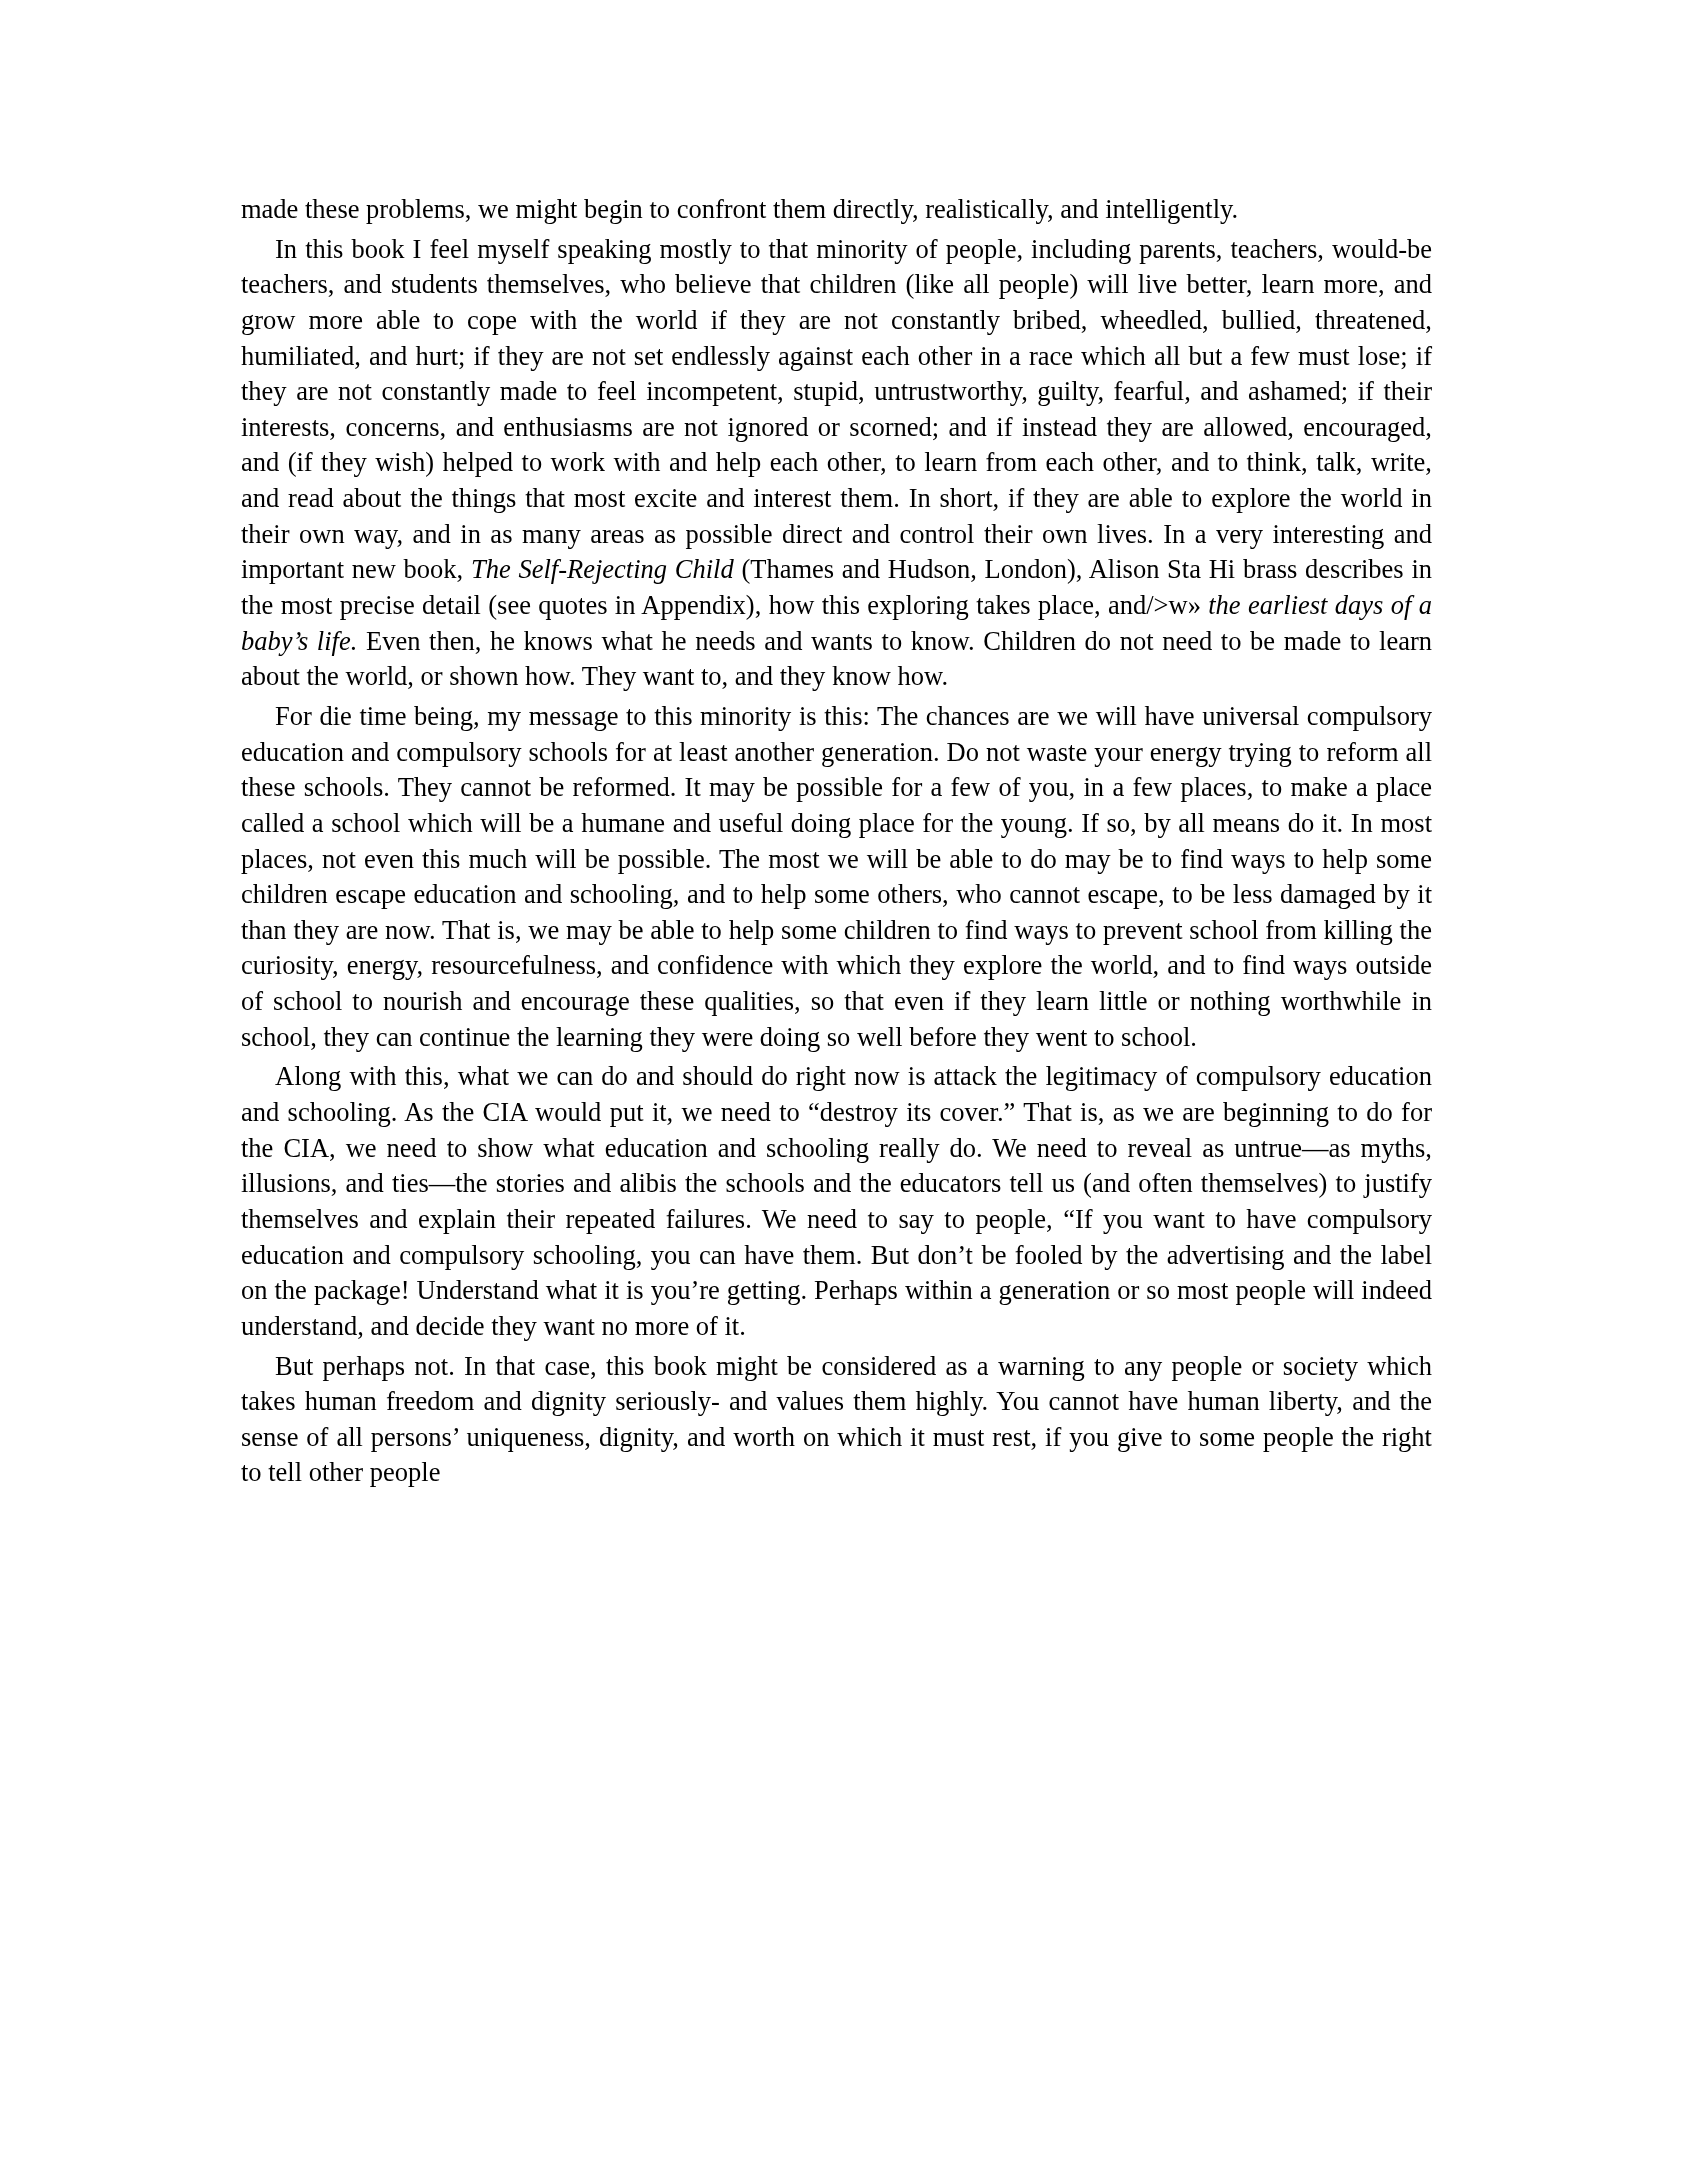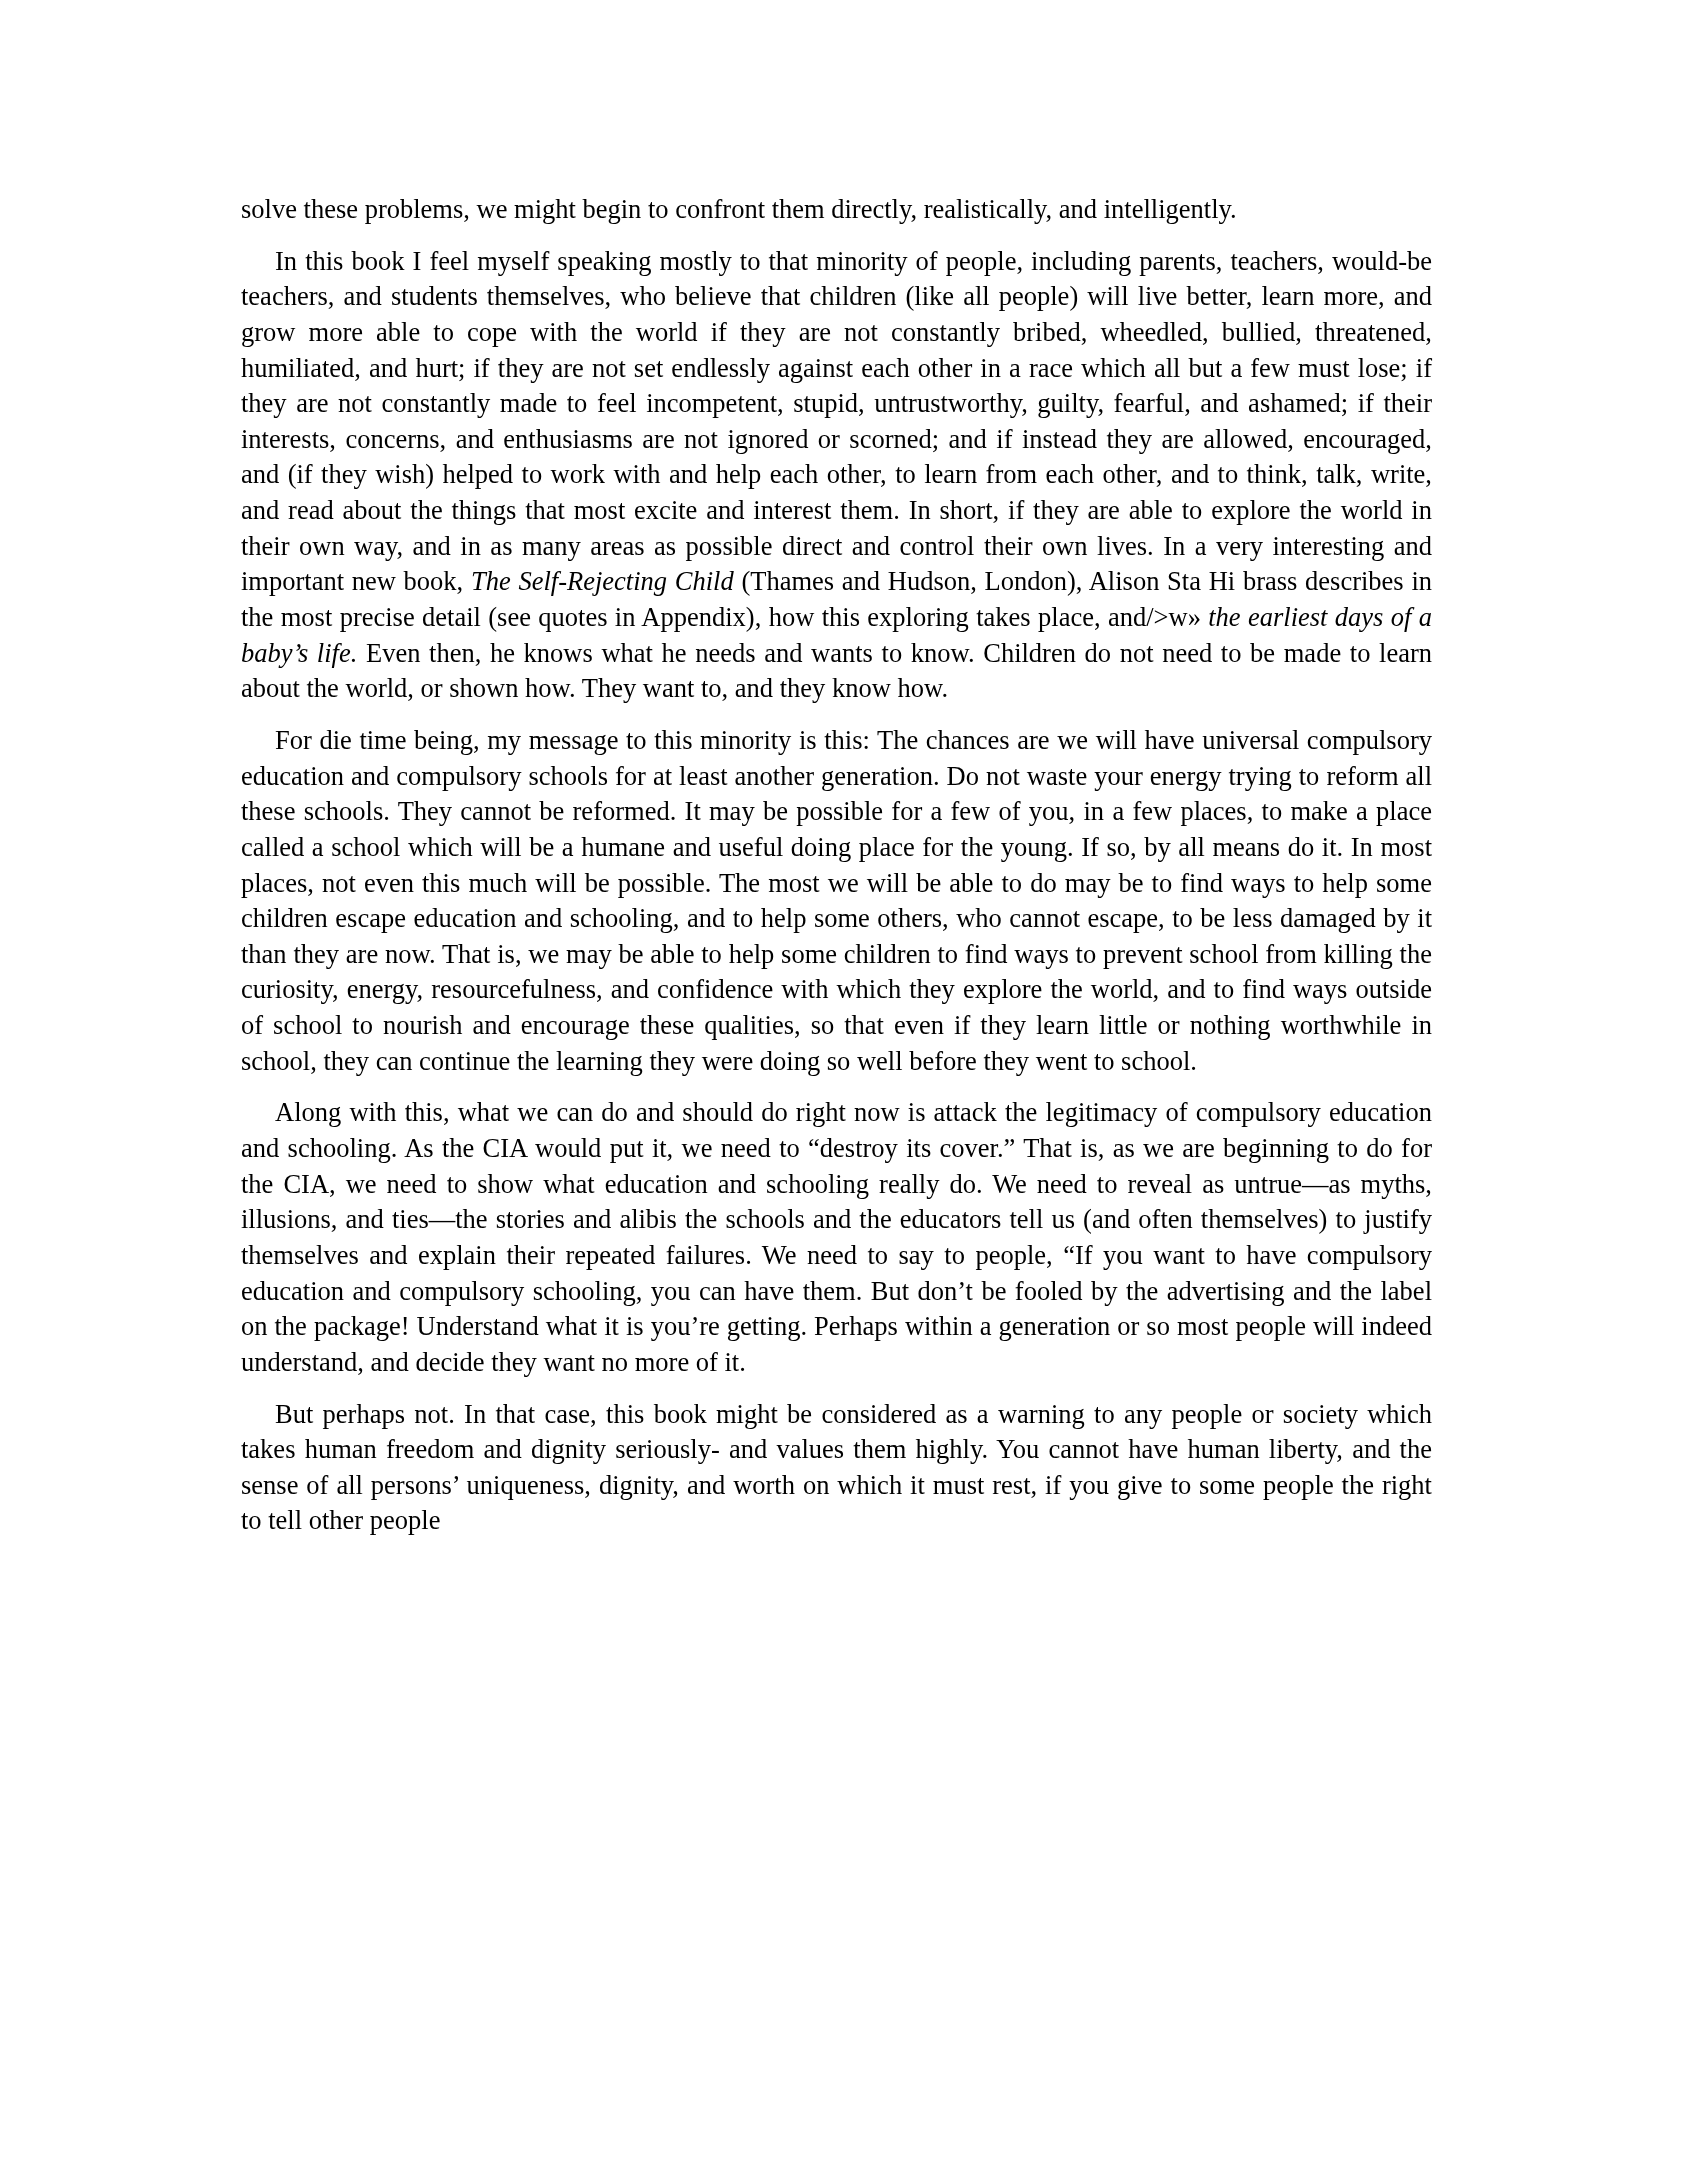--- a/index.html
+++ b/index.html
@@ -28,31 +28,31 @@
     font-size: 26.5px;
     line-height: 1.345;
     text-align: justify;
     text-justify: inter-word;
     hyphens: none;
   }
   p.indent {
     text-indent: 34px;
   }
   p + p {
-    margin-top: 16px;
+    margin-top: 4px;
   }
   .it {
     font-style: italic;
   }
 </style>
 </head>
 <body>
 
 <div class="page">
   <div class="text-column">
-    <p><span>solve these problems, we might begin to confront them directly, realistically, and intelligently.</span></p>
+    <p><span>made these problems, we might begin to confront them directly, realistically, and intelligently.</span></p>
     <p class="indent"><span>In this book I feel myself speaking mostly to that minority of people, including parents, teachers, would-be teachers, and students themselves, who believe that children (like all people) will live better, learn more, and grow more able to cope with the world if they are not constantly bribed, wheedled, bullied, threatened, humiliated, and hurt; if they are not set endlessly against each other in a race which all but a few must lose; if they are not constantly made to feel incompetent, stupid, untrustworthy, guilty, fearful, and ashamed; if their interests, concerns, and enthusiasms are not ignored or scorned; and if instead they are allowed, encouraged, and (if they wish) helped to work with and help each other, to learn from each other, and to think, talk, write, and read about the things that most excite and interest them. In short, if they are able to explore the world in their own way, and in as many areas as possible direct and control their own lives. In a very interesting and important new book, </span><span class="it">The Self-Rejecting Child</span><span> (Thames and Hudson, London), Alison Sta Hi brass describes in the most precise detail (see quotes in Appendix), how this exploring takes place, and/&gt;w» </span><span class="it">the earliest days of a baby’s life.</span><span> Even then, he knows what he needs and wants to know. Children do not need to be made to learn about the world, or shown how. They want to, and they know how.</span></p>
     <p class="indent"><span>For die time being, my message to this minority is this: The chances are we will have universal compulsory education and compulsory schools for at least another generation. Do not waste your energy trying to reform all these schools. They cannot be reformed. It may be possible for a few of you, in a few places, to make a place called a school which will be a humane and useful doing place for the young. If so, by all means do it. In most places, not even this much will be possible. The most we will be able to do may be to find ways to help some children escape education and schooling, and to help some others, who cannot escape, to be less damaged by it than they are now. That is, we may be able to help some children to find ways to prevent school from killing the curiosity, energy, resourcefulness, and confidence with which they explore the world, and to find ways outside of school to nourish and encourage these qualities, so that even if they learn little or nothing worthwhile in school, they can continue the learning they were doing so well before they went to school.</span></p>
     <p class="indent"><span>Along with this, what we can do and should do right now is attack the legitimacy of compulsory education and schooling. As the CIA would put it, we need to “destroy its cover.” That is, as we are beginning to do for the CIA, we need to show what education and schooling really do. We need to reveal as untrue—as myths, illusions, and ties—the stories and alibis the schools and the educators tell us (and often themselves) to justify themselves and explain their repeated failures. We need to say to people, “If you want to have compulsory education and compulsory schooling, you can have them. But don’t be fooled by the advertising and the label on the package! Understand what it is you’re getting. Perhaps within a generation or so most people will indeed understand, and decide they want no more of it.</span></p>
     <p class="indent"><span>But perhaps not. In that case, this book might be considered as a warning to any people or society which takes human freedom and dignity seriously- and values them highly. You cannot have human liberty, and the sense of all persons’ uniqueness, dignity, and worth on which it must rest, if you give to some people the right to tell other people</span></p>
   </div>
 </div>
 
 
 </body></html>

